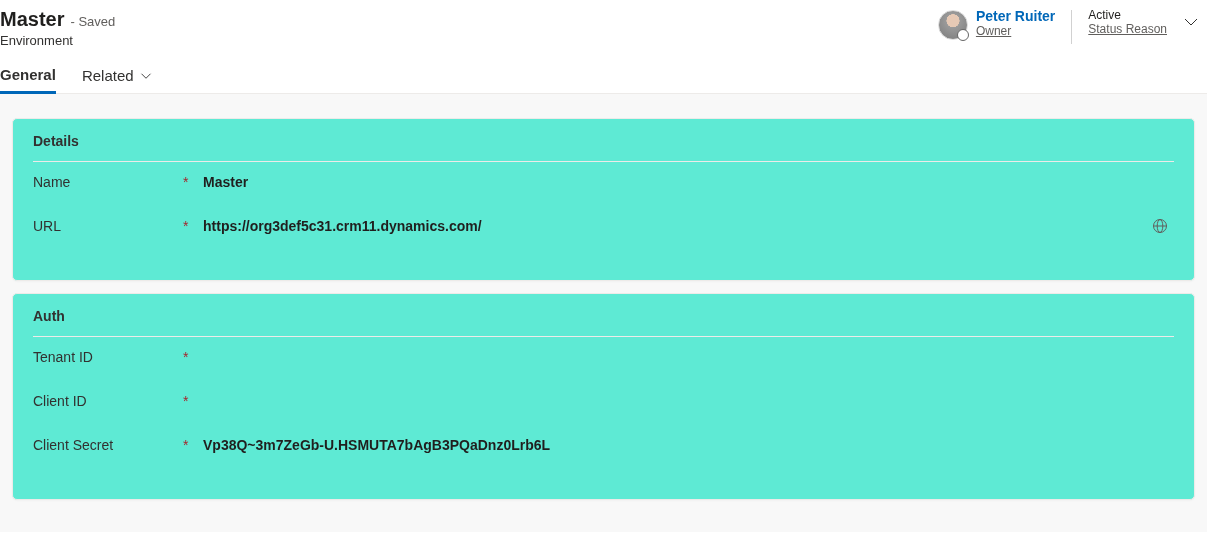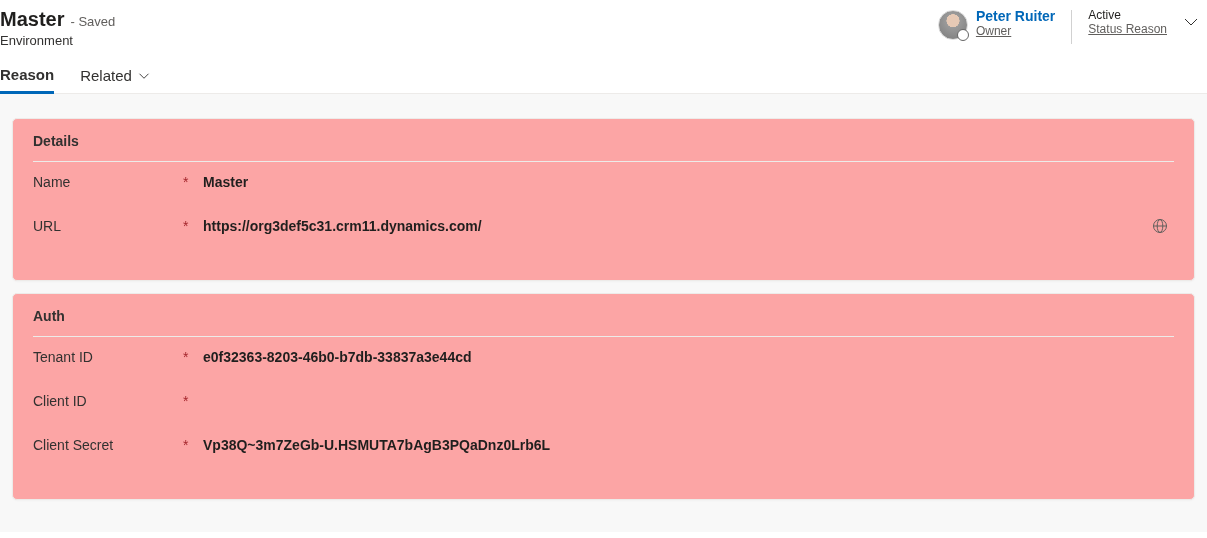--- a/index.html
+++ b/index.html
@@ -126,21 +126,21 @@
     }
     .tab.active {
       font-weight: 600;
       border-bottom: 3px solid #0067b8;
       margin-bottom: -1px;
     }
     .content {
       padding-top: 14px;
     }
     .card {
-      background: #fca5a5;
+      background: #5eead4;
       border: 1px solid #edebe9;
       border-radius: 5px;
       padding: 14px 20px 18px 20px;
       margin-bottom: 12px;
       box-shadow: 0 1px 2px rgba(0,0,0,0.03);
     }
     .card-title {
       font-size: 14px;
       font-weight: 600;
       color: #323130;
@@ -204,21 +204,21 @@
       <div class="chevron">
         <svg width="16" height="16" viewBox="0 0 16 16">
             <path d="M2 5 L8 11 L14 5" stroke="#323130" stroke-width="1" fill="none"></path>
           </svg>
       </div>
     </div>
   </div>
 
   <div class="tabs">
     <div class="tab active">
-      <span>Reason</span>
+      <span>General</span>
     </div>
     <div class="tab">
       <span>Related</span>
       <svg width="12" height="12" viewBox="0 0 16 16">
           <path d="M2 5 L8 11 L14 5" stroke="#323130" stroke-width="1.2" fill="none"></path>
         </svg>
     </div>
   </div>
 </div>
 
@@ -246,21 +246,20 @@
         </div>
       </div>
     </div>
 
     <div class="card">
       <div class="card-title">Auth</div>
 
       <div class="field">
         <div class="field-label">Tenant ID</div>
         <div class="field-req">*</div>
-        <div class="field-value">e0f32363-8203-46b0-b7db-33837a3e44cd</div>
       </div>
 
       <div class="field">
         <div class="field-label">Client ID</div>
         <div class="field-req">*</div>
       </div>
 
       <div class="field">
         <div class="field-label">Client Secret</div>
         <div class="field-req">*</div>

